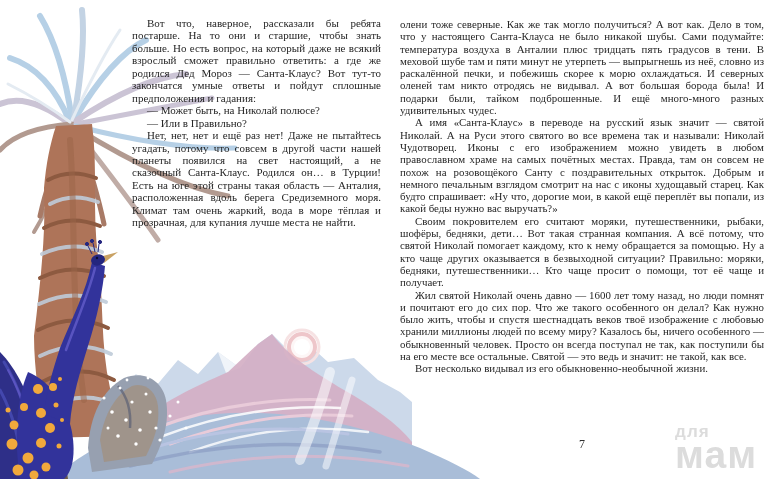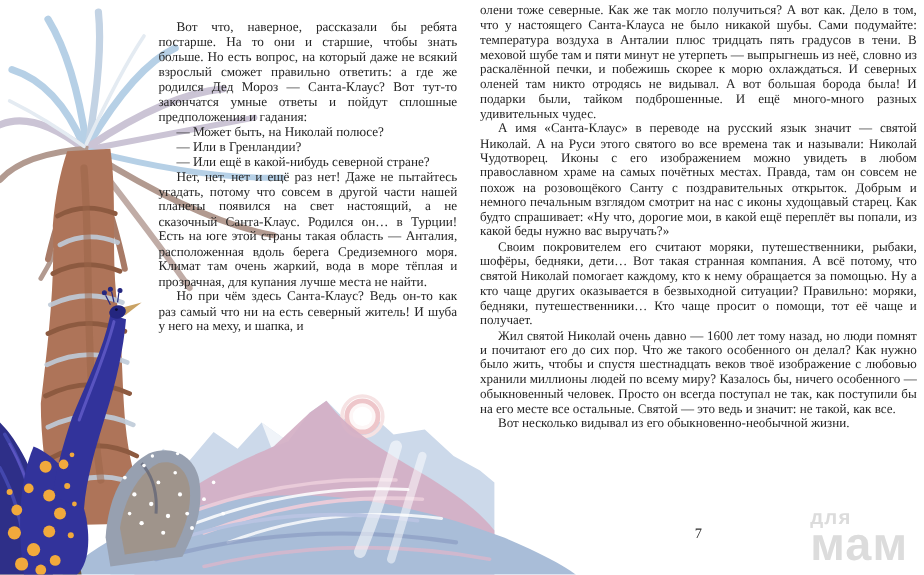--- a/index.html
+++ b/index.html
@@ -4,21 +4,21 @@
 <style>
   html,body{margin:0;padding:0;}
   body{width:770px;height:479px;overflow:hidden;background:#ffffff;}
   .spread{position:relative;width:770px;height:479px;background:#ffffff;
           font-family:"Liberation Serif","DejaVu Serif",serif;color:#262626;}
   .illustration{position:absolute;left:0;top:0;width:500px;height:479px;}
   .text-col{position:absolute;text-align:justify;color:#262626;}
   .text-col p{margin:0;text-indent:15px;text-align:justify;}
   .text-col p.no-indent{text-indent:0;}
   .left-col{left:132px;top:17px;width:249px;font-size:11px;line-height:12.45px;}
-  .right-col{left:400px;top:3px;width:364px;font-size:10.9px;line-height:12.3px;}
+  .right-col{left:400px;top:18px;width:364px;font-size:10.9px;line-height:12.3px;}
   .page-number{position:absolute;left:400px;width:364px;top:437px;text-align:center;
                font-size:12px;color:#2f2f2f;}
   .watermark{position:absolute;right:13px;bottom:8px;text-align:left;
              font-family:"Liberation Sans","DejaVu Sans",sans-serif;font-weight:bold;
              color:#dcdcdc;line-height:0.82;}
   .watermark .wm-top{display:block;font-size:17px;letter-spacing:1px;}
   .watermark .wm-bottom{display:block;font-size:39px;letter-spacing:1px;}
 </style>
 </head>
 <body>
@@ -172,24 +172,22 @@
             <circle cx="92" cy="241" r="1.6"></circle>
             <circle cx="100" cy="242" r="1.6"></circle>
         </g>
       </g>
     </g>
   </svg>
 
   <div class="text-col left-col">
     <p>Вот что, наверное, рассказали бы ребята постарше. На то они и старшие, чтобы знать больше. Но есть вопрос, на который даже не всякий взрослый сможет правильно ответить: а где же родился Дед Мороз — Санта-Клаус? Вот тут-то закончатся умные ответы и пойдут сплошные предположения и гадания:</p>
     <p>— Может быть, на Николай полюсе?</p>
-    <p>— Или в Гренландии?</p>
-    <p>— Или ещё в какой-нибудь северной стране?</p>
+    <p>— Или в Правильно?</p>
     <p>Нет, нет, нет и ещё раз нет! Даже не пытайтесь угадать, потому что совсем в другой части нашей планеты появился на свет настоящий, а не сказочный Санта-Клаус. Родился он… в Турции! Есть на юге этой страны такая область — Анталия, расположенная вдоль берега Средиземного моря. Климат там очень жаркий, вода в море тёплая и прозрачная, для купания лучше места не найти.</p>
-    <p>Но при чём здесь Санта-Клаус? Ведь он-то как раз самый что ни на есть северный житель! И шуба у него на меху, и шапка, и</p>
   </div>
 
   <div class="text-col right-col">
     <p class="no-indent">олени тоже северные. Как же так могло получиться? А вот как. Дело в том, что у настоящего Санта-Клауса не было никакой шубы. Сами подумайте: температура воздуха в Анталии плюс тридцать пять градусов в тени. В меховой шубе там и пяти минут не утерпеть — выпрыгнешь из неё, словно из раскалённой печки, и побежишь скорее к морю охлаждаться. И северных оленей там никто отродясь не видывал. А вот большая борода была! И подарки были, тайком подброшенные. И ещё много-много разных удивительных чудес.</p>
     <p>А имя «Санта-Клаус» в переводе на русский язык значит — святой Николай. А на Руси этого святого во все времена так и называли: Николай Чудотворец. Иконы с его изображением можно увидеть в любом православном храме на самых почётных местах. Правда, там он совсем не похож на розовощёкого Санту с поздравительных открыток. Добрым и немного печальным взглядом смотрит на нас с иконы худощавый старец. Как будто спрашивает: «Ну что, дорогие мои, в какой ещё переплёт вы попали, из какой беды нужно вас выручать?»</p>
     <p>Своим покровителем его считают моряки, путешественники, рыбаки, шофёры, бедняки, дети… Вот такая странная компания. А всё потому, что святой Николай помогает каждому, кто к нему обращается за помощью. Ну а кто чаще других оказывается в безвыходной ситуации? Правильно: моряки, бедняки, путешественники… Кто чаще просит о помощи, тот её чаще и получает.</p>
     <p>Жил святой Николай очень давно — 1600 лет тому назад, но люди помнят и почитают его до сих пор. Что же такого особенного он делал? Как нужно было жить, чтобы и спустя шестнадцать веков твоё изображение с любовью хранили миллионы людей по всему миру? Казалось бы, ничего особенного — обыкновенный человек. Просто он всегда поступал не так, как поступили бы на его месте все остальные. Святой — это ведь и значит: не такой, как все.</p>
     <p>Вот несколько видывал из его обыкновенно-необычной жизни.</p>
   </div>
 

